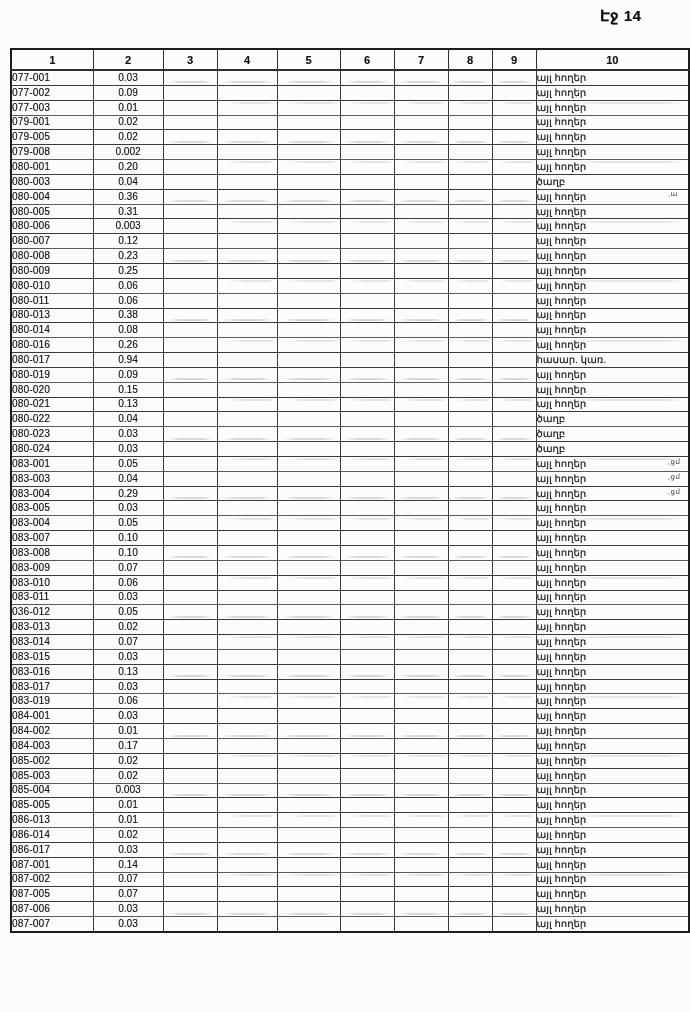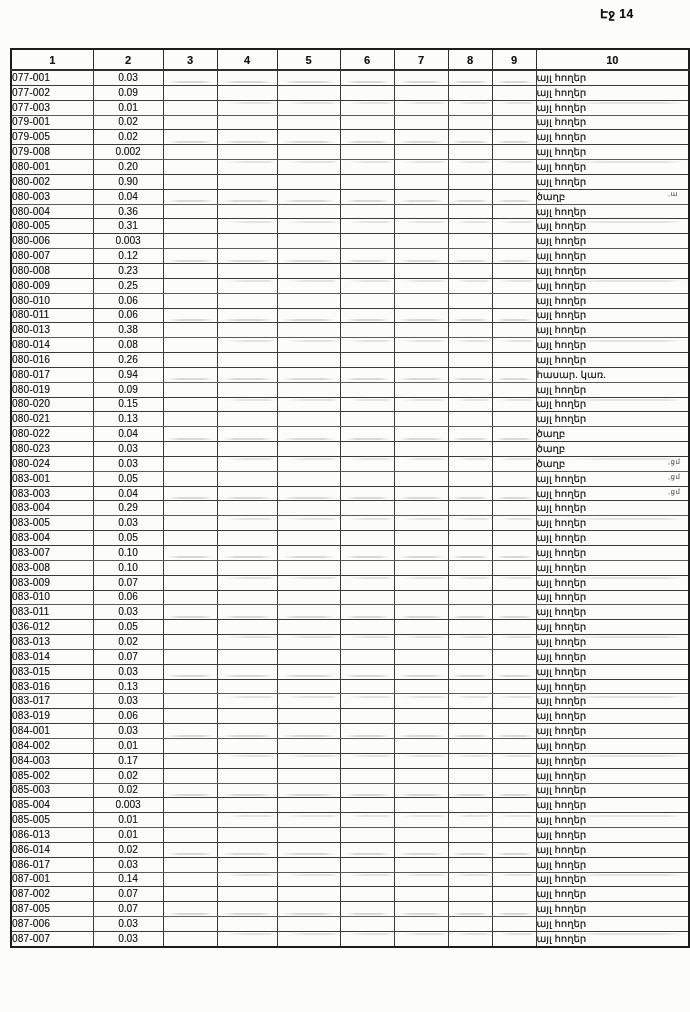--- a/index.html
+++ b/index.html
@@ -13,21 +13,21 @@
     position: relative;
   }
   .scan-wrap {
     position: absolute;
     inset: 0;
   }
   .page-label {
     position: absolute;
     top: 7px;
     left: 600px;
-    font-size: 12px;
+    font-size: 15px;
     font-weight: 700;
     color: #111;
     letter-spacing: 0.5px;
     text-shadow: 0.4px 0.4px 0 rgba(0,0,0,0.45);
   }
   table.scan-table {
     position: absolute;
     left: 10px;
     top: 48px;
     width: 678px;
@@ -196,32 +196,20 @@
           <td></td>
           <td></td>
           <td></td>
           <td></td>
           <td></td>
           <td></td>
           <td></td>
           <td class="cell-cat">այլ հողեր</td>
         </tr>
         <tr>
-          <td class="cell-id">080-002</td>
-          <td class="cell-val">0.90</td>
-          <td></td>
-          <td></td>
-          <td></td>
-          <td></td>
-          <td></td>
-          <td></td>
-          <td></td>
-          <td class="cell-cat">այլ հողեր</td>
-        </tr>
-        <tr>
           <td class="cell-id">080-003</td>
           <td class="cell-val">0.04</td>
           <td></td>
           <td></td>
           <td></td>
           <td></td>
           <td></td>
           <td></td>
           <td></td>
           <td class="cell-cat">ծաղբ</td>

